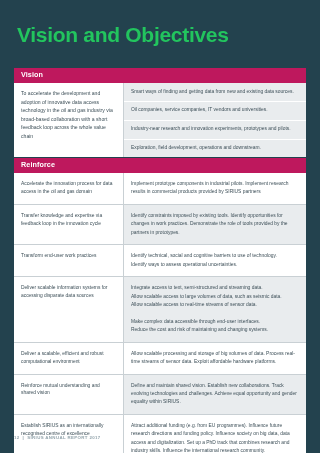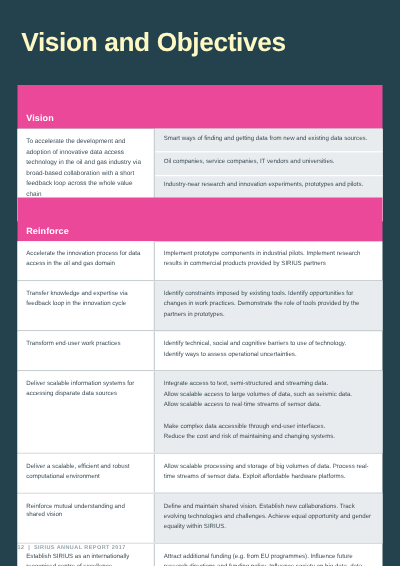--- a/index.html
+++ b/index.html
@@ -14,46 +14,46 @@
     overflow: hidden;
     position: relative;
   }
   .page {
     width: 320px;
     height: 453px;
     position: relative;
     box-sizing: border-box;
   }
   .page-title {
-    color: #fef9c3;
+    color: #22c55e;
     font-size: 21px;
     font-weight: bold;
     letter-spacing: -0.3px;
     position: absolute;
     left: 17px;
     top: 24px;
     line-height: 1;
     text-align: center;
   }
 
   
   .table-block {
     position: absolute;
     left: 14px;
     width: 292px;
   }
   #vision-block { top: 68px; }
   #objectives-block { top: 158px; }
 
   .table-head {
-    background: #ec4899;
+    background: #be185d;
     color: #ffffff;
     font-size: 7.2px;
     font-weight: bold;
-    padding: 22px 7px 4px 7px;
+    padding: 2px 7px 4px 7px;
     letter-spacing: 0.1px;
   }
   .table-body {
     display: flex;
     background: #ffffff;
   }
   .col-left {
     width: 110px;
     flex: 0 0 110px;
     background: #ffffff;

